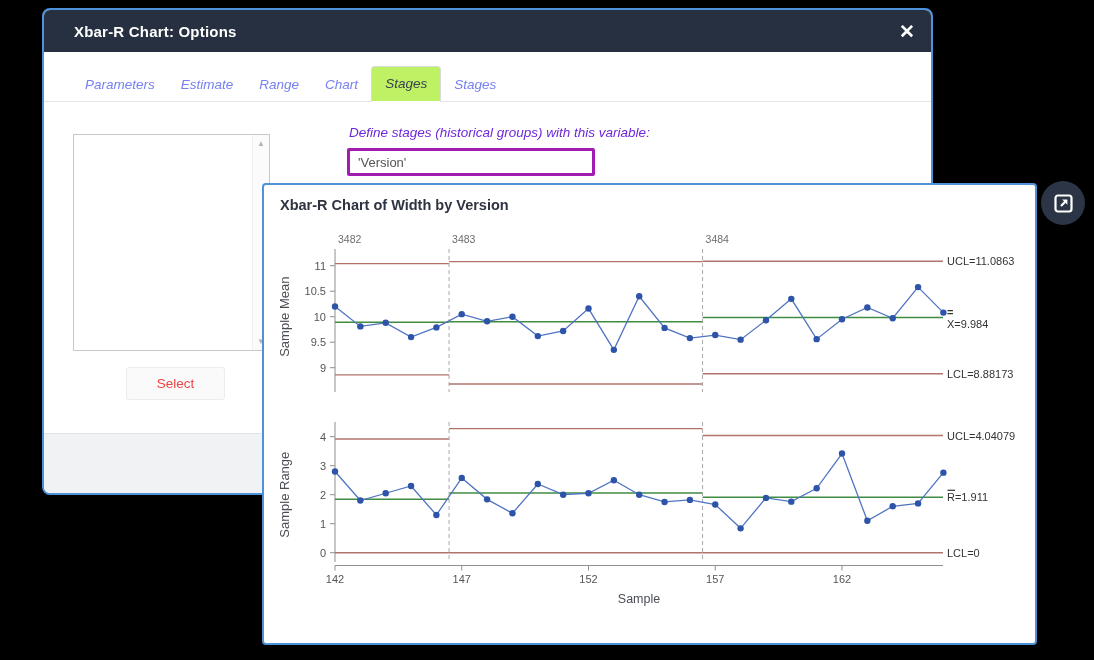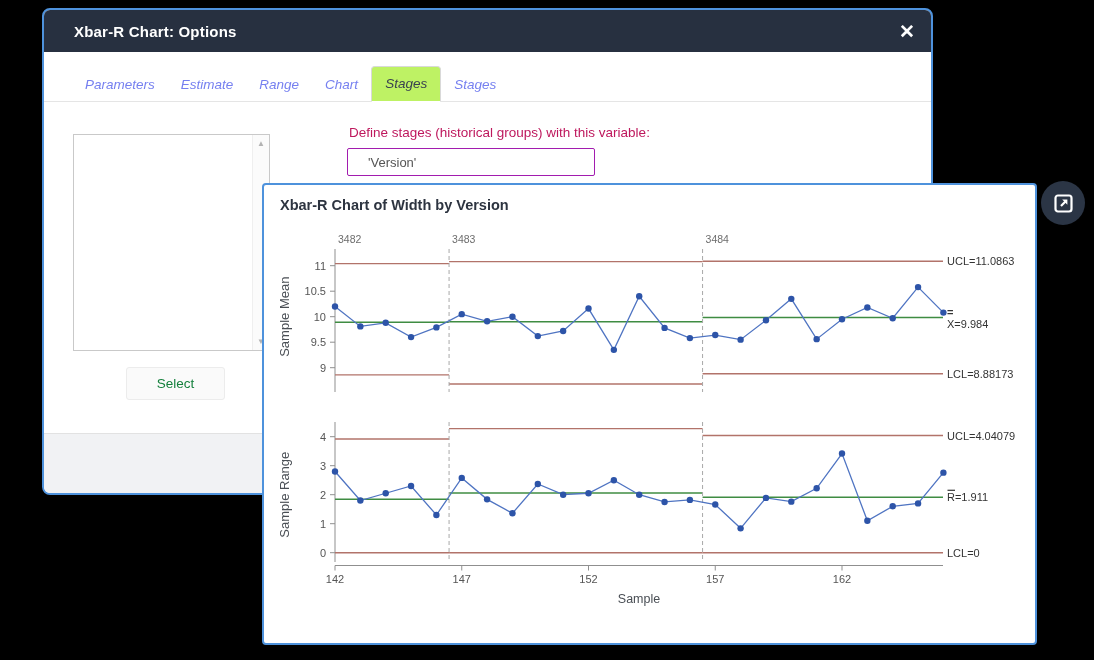--- a/index.html
+++ b/index.html
@@ -44,30 +44,30 @@
   }
   .listbox .vscroll {
     position:absolute; right:0; top:0; bottom:0; width:17px;
     background:#fbfbfb; border-left:1px solid #efefef;
   }
   .vscroll .arr {
     position:absolute; left:0; width:100%; text-align:center;
     font-size:8px; color:#b3b3b3; cursor:pointer;
   }
   .vscroll .up { top:4px; } .vscroll .down { bottom:4px; }
-  .define-label { position:absolute; left:305px; top:115px; font-size:13.5px; color:#be185d; }
+  .define-label { position:absolute; left:305px; top:115px; font-size:13.5px; color:#6d28d9;font-style:italic; }
   .stage-input {
     position:absolute; left:303px; top:138px; width:248px; height:28px;
-    border:1px solid #a21caf; border-radius:2px; font-size:13px; color:#555;
-    padding:0 20px; font-family:"Liberation Sans", sans-serif; background:#fff;
+    border:3px solid #a21caf; border-radius:2px; font-size:13px; color:#555;
+    padding:0 8px; font-family:"Liberation Sans", sans-serif; background:#fff;
   }
   .select-btn {
     position:absolute; left:82px; top:357px; width:99px; height:33px;
     background:#fafafa; border:1px solid #ececec; border-radius:3px;
-    color:#15803d; font-size:13.5px; font-family:"Liberation Sans", sans-serif;
+    color:#ef4444; font-size:13.5px; font-family:"Liberation Sans", sans-serif;
   }
   .dialog-footer {
     position:absolute; left:0; right:0; bottom:0; height:60px;
     background:#f1f2f4; border-top:1px solid #e2e2e2;
   }
 
   
   .chart-window {
     position:absolute; left:262px; top:183px; width:775px; height:462px;
     background:#fff; border:2px solid #4e92dc; border-radius:4px;

